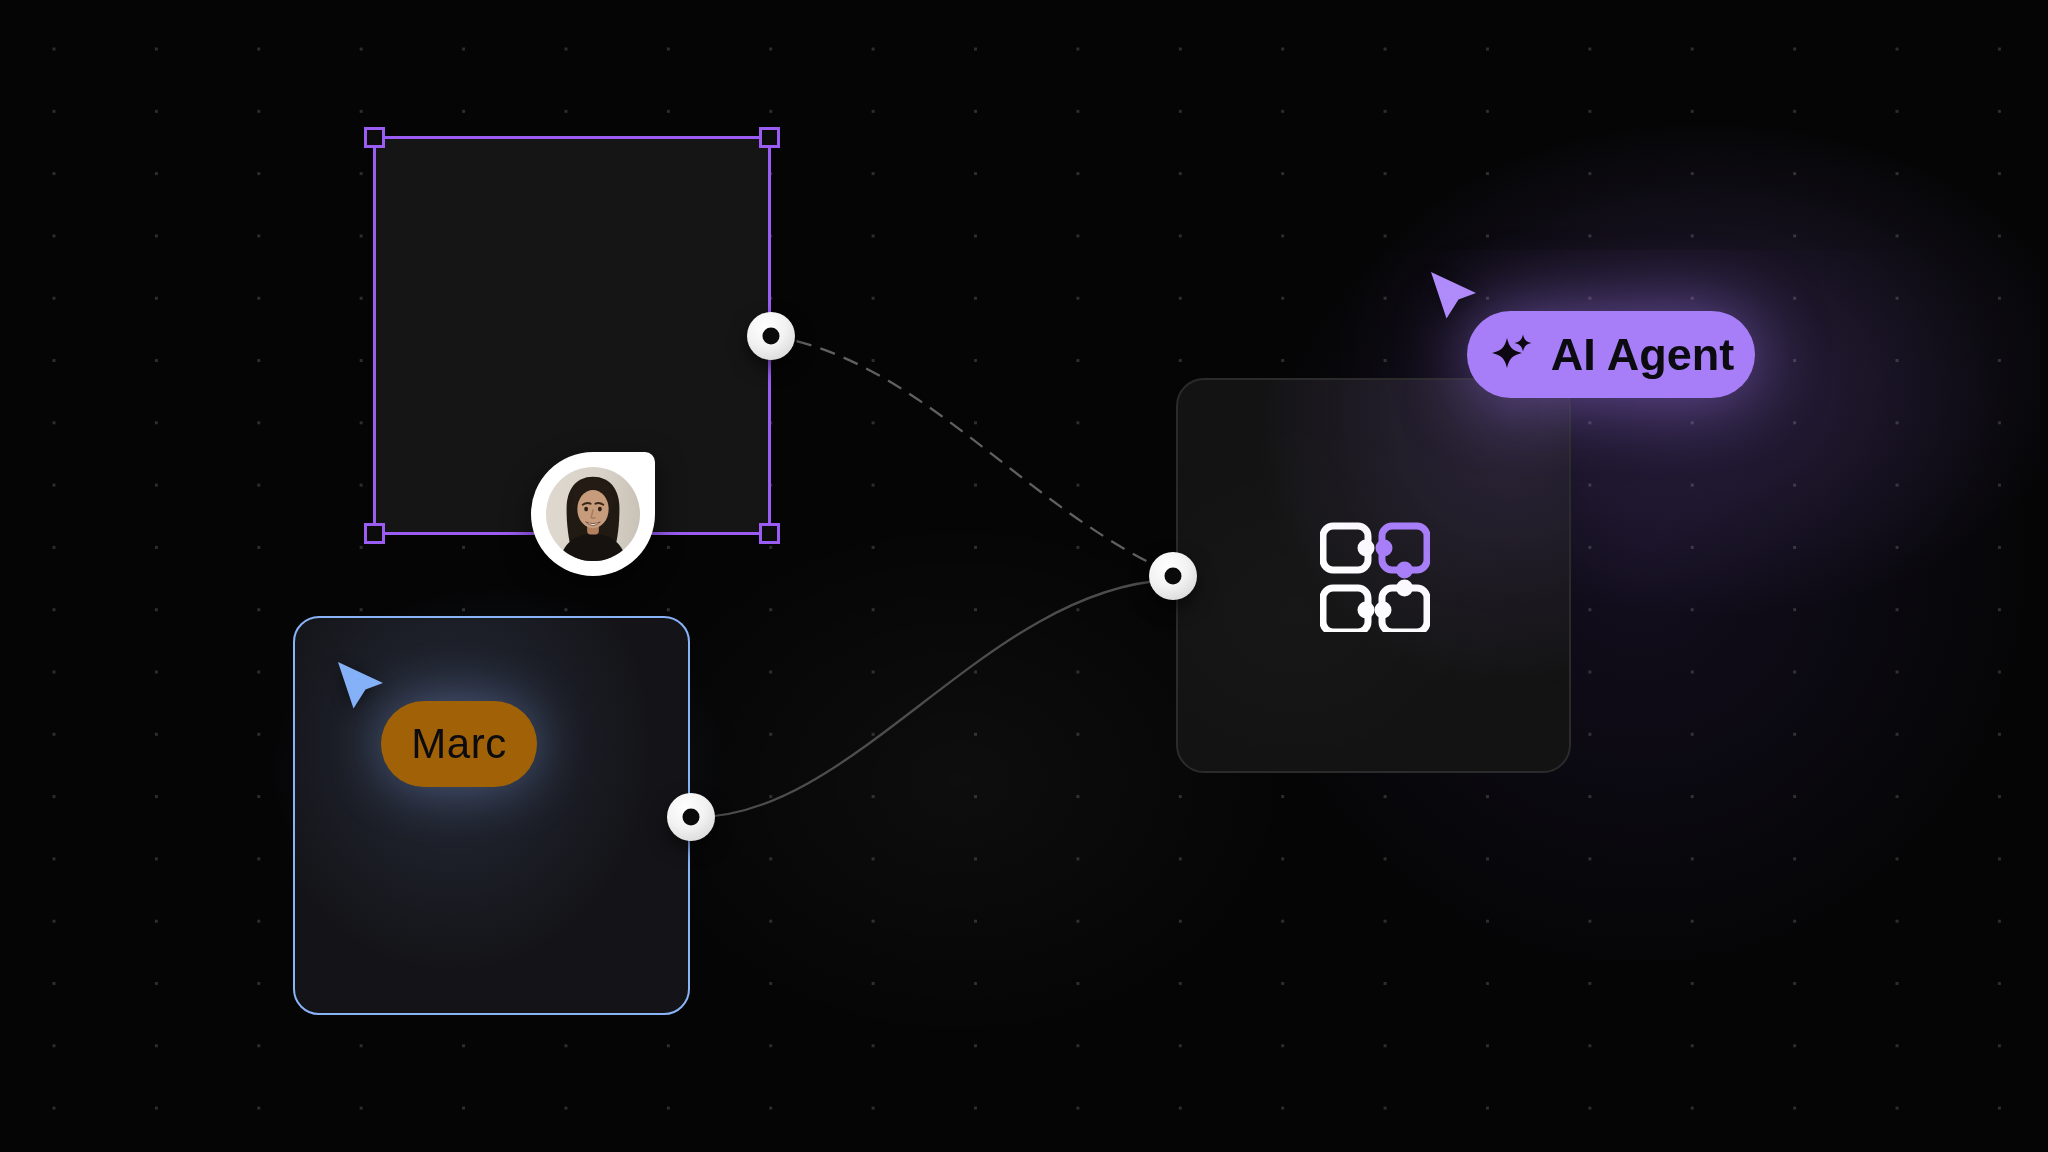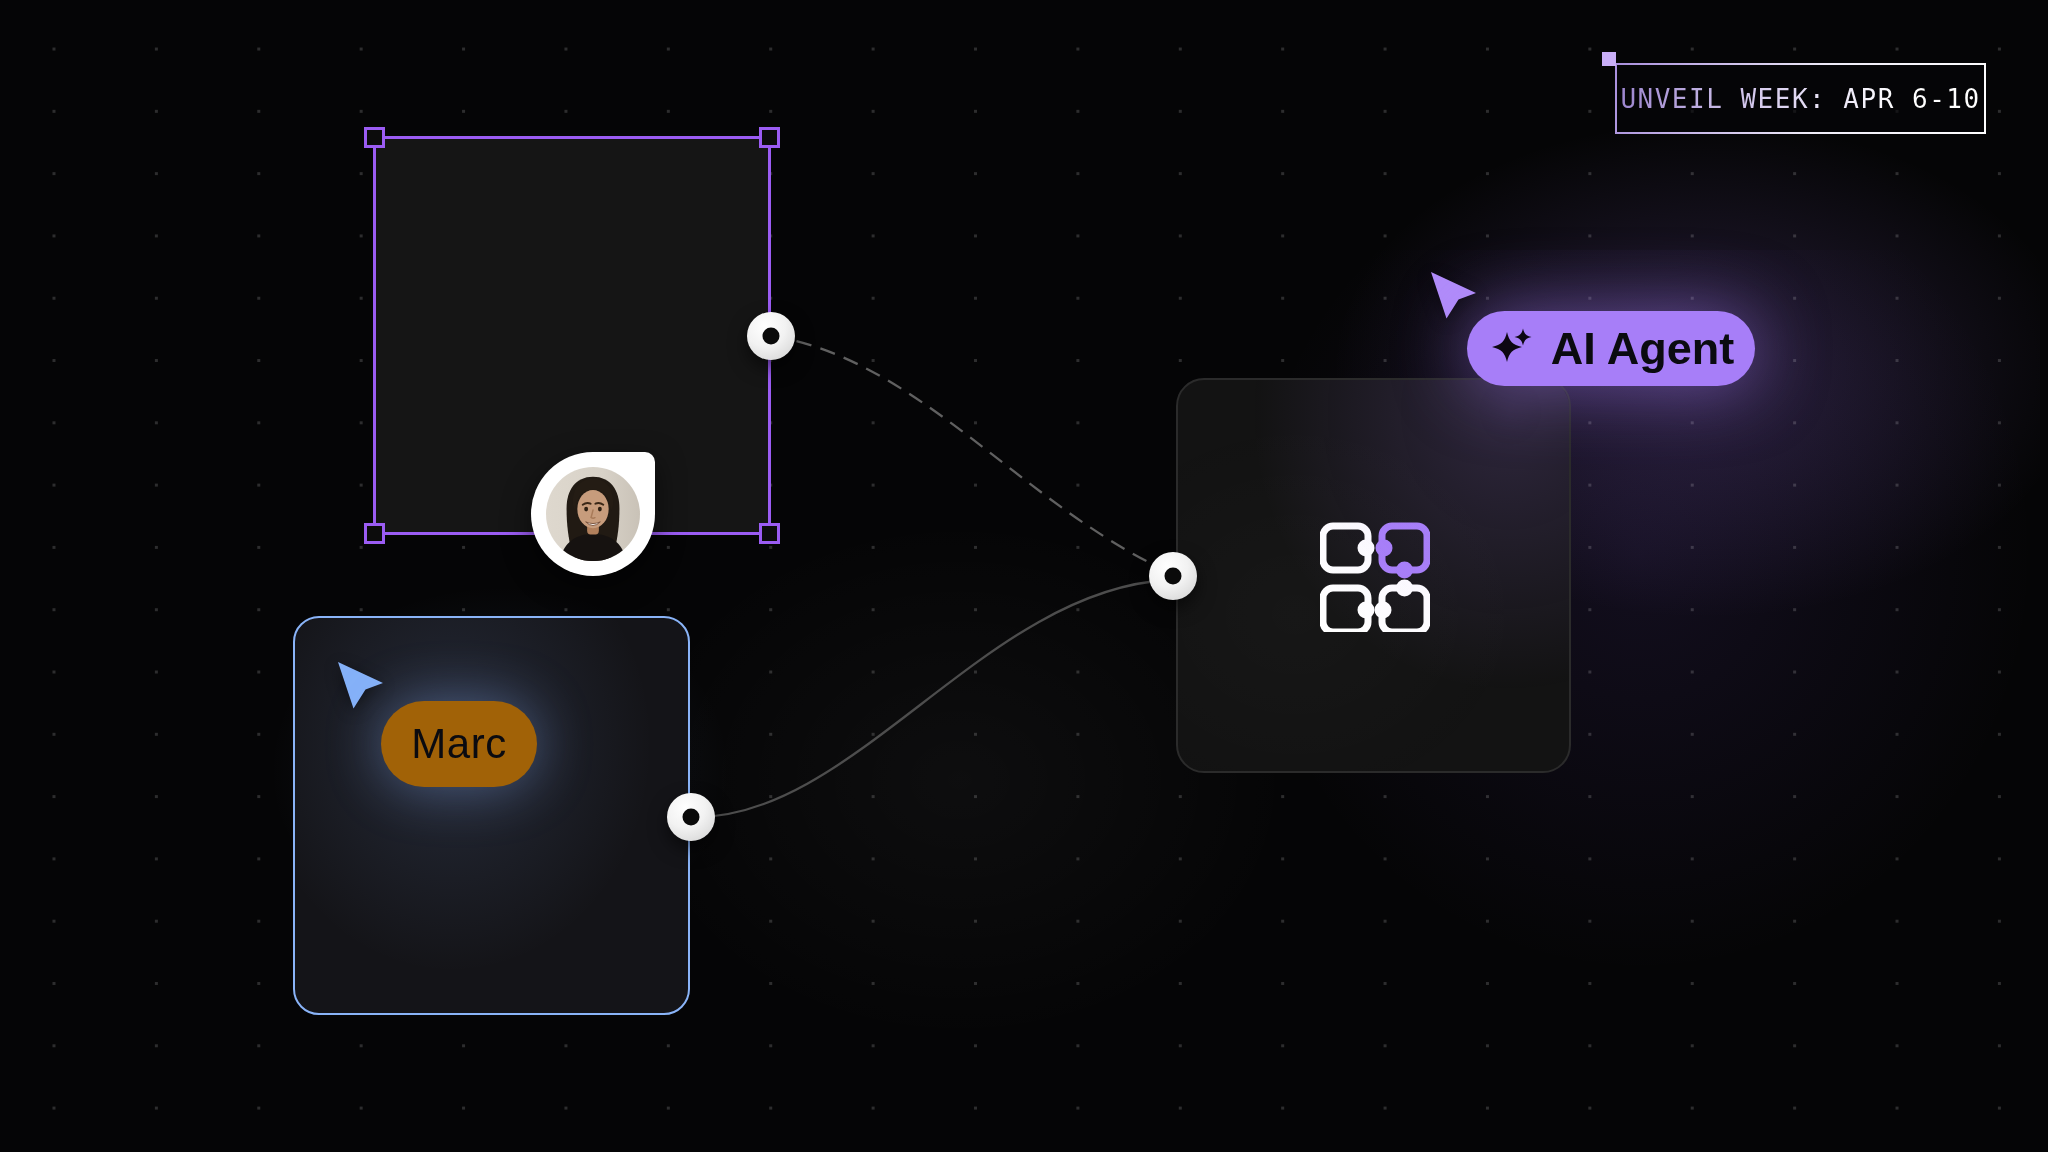--- a/index.html
+++ b/index.html
@@ -82,21 +82,21 @@
   .pill{
     position:absolute;display:flex;align-items:center;justify-content:center;z-index:19;
     color:#0b0b10;white-space:nowrap;
   }
   .pill.marc{
     left:381px;top:701px;width:156px;height:86px;border-radius:43px;background:#a16207;
     font-size:42px;font-weight:500;letter-spacing:0.5px;
     box-shadow:0 0 55px rgba(141,178,250,0.40);
   }
   .pill.ai{
-    left:1467px;top:311px;width:288px;height:75px;border-radius:45px;background:#a77ef8;
+    left:1467px;top:311px;width:288px;height:87px;border-radius:45px;background:#a77ef8;
     font-size:45px;font-weight:600;gap:15px;
     box-shadow:0 0 70px rgba(168,126,249,0.50);
   }
   .pill .sparkle{width:48px;height:48px;flex:none;}
 
   
   .badge{
     position:absolute;left:1615px;top:63px;width:367px;height:67px;z-index:20;
     display:flex;align-items:center;justify-content:center;
     border:2px solid;border-image:linear-gradient(105deg,#a98fdd,#efecf8 55%,#ffffff) 1;
@@ -192,18 +192,14 @@
     <path d="M1 1 L46 22 L28.5 28.5 L16.5 47.5 Z" fill="#b18cfa"></path>
   </svg>
   <div class="pill ai">
     <svg class="sparkle" viewBox="0 0 48 48">
       <path d="M19 7 C21.2 16.5 24.5 19.8 34 22 C24.5 24.2 21.2 27.5 19 37 C16.8 27.5 13.5 24.2 4 22 C13.5 19.8 16.8 16.5 19 7 Z" fill="#0d0712"></path>
       <path d="M35 3.5 C36.2 8.8 38.2 10.8 43.5 12 C38.2 13.2 36.2 15.2 35 20.5 C33.8 15.2 31.8 13.2 26.5 12 C31.8 10.8 33.8 8.8 35 3.5 Z" fill="#0d0712"></path>
     </svg>
     <span>AI Agent</span>
   </div>
 
-  <div class="badge">
-    <div class="badge-corner"></div>
-    <span class="badge-text">UNVEIL WEEK: APR 6-10</span>
-  </div>
 
 </div>
 
 </body></html>

